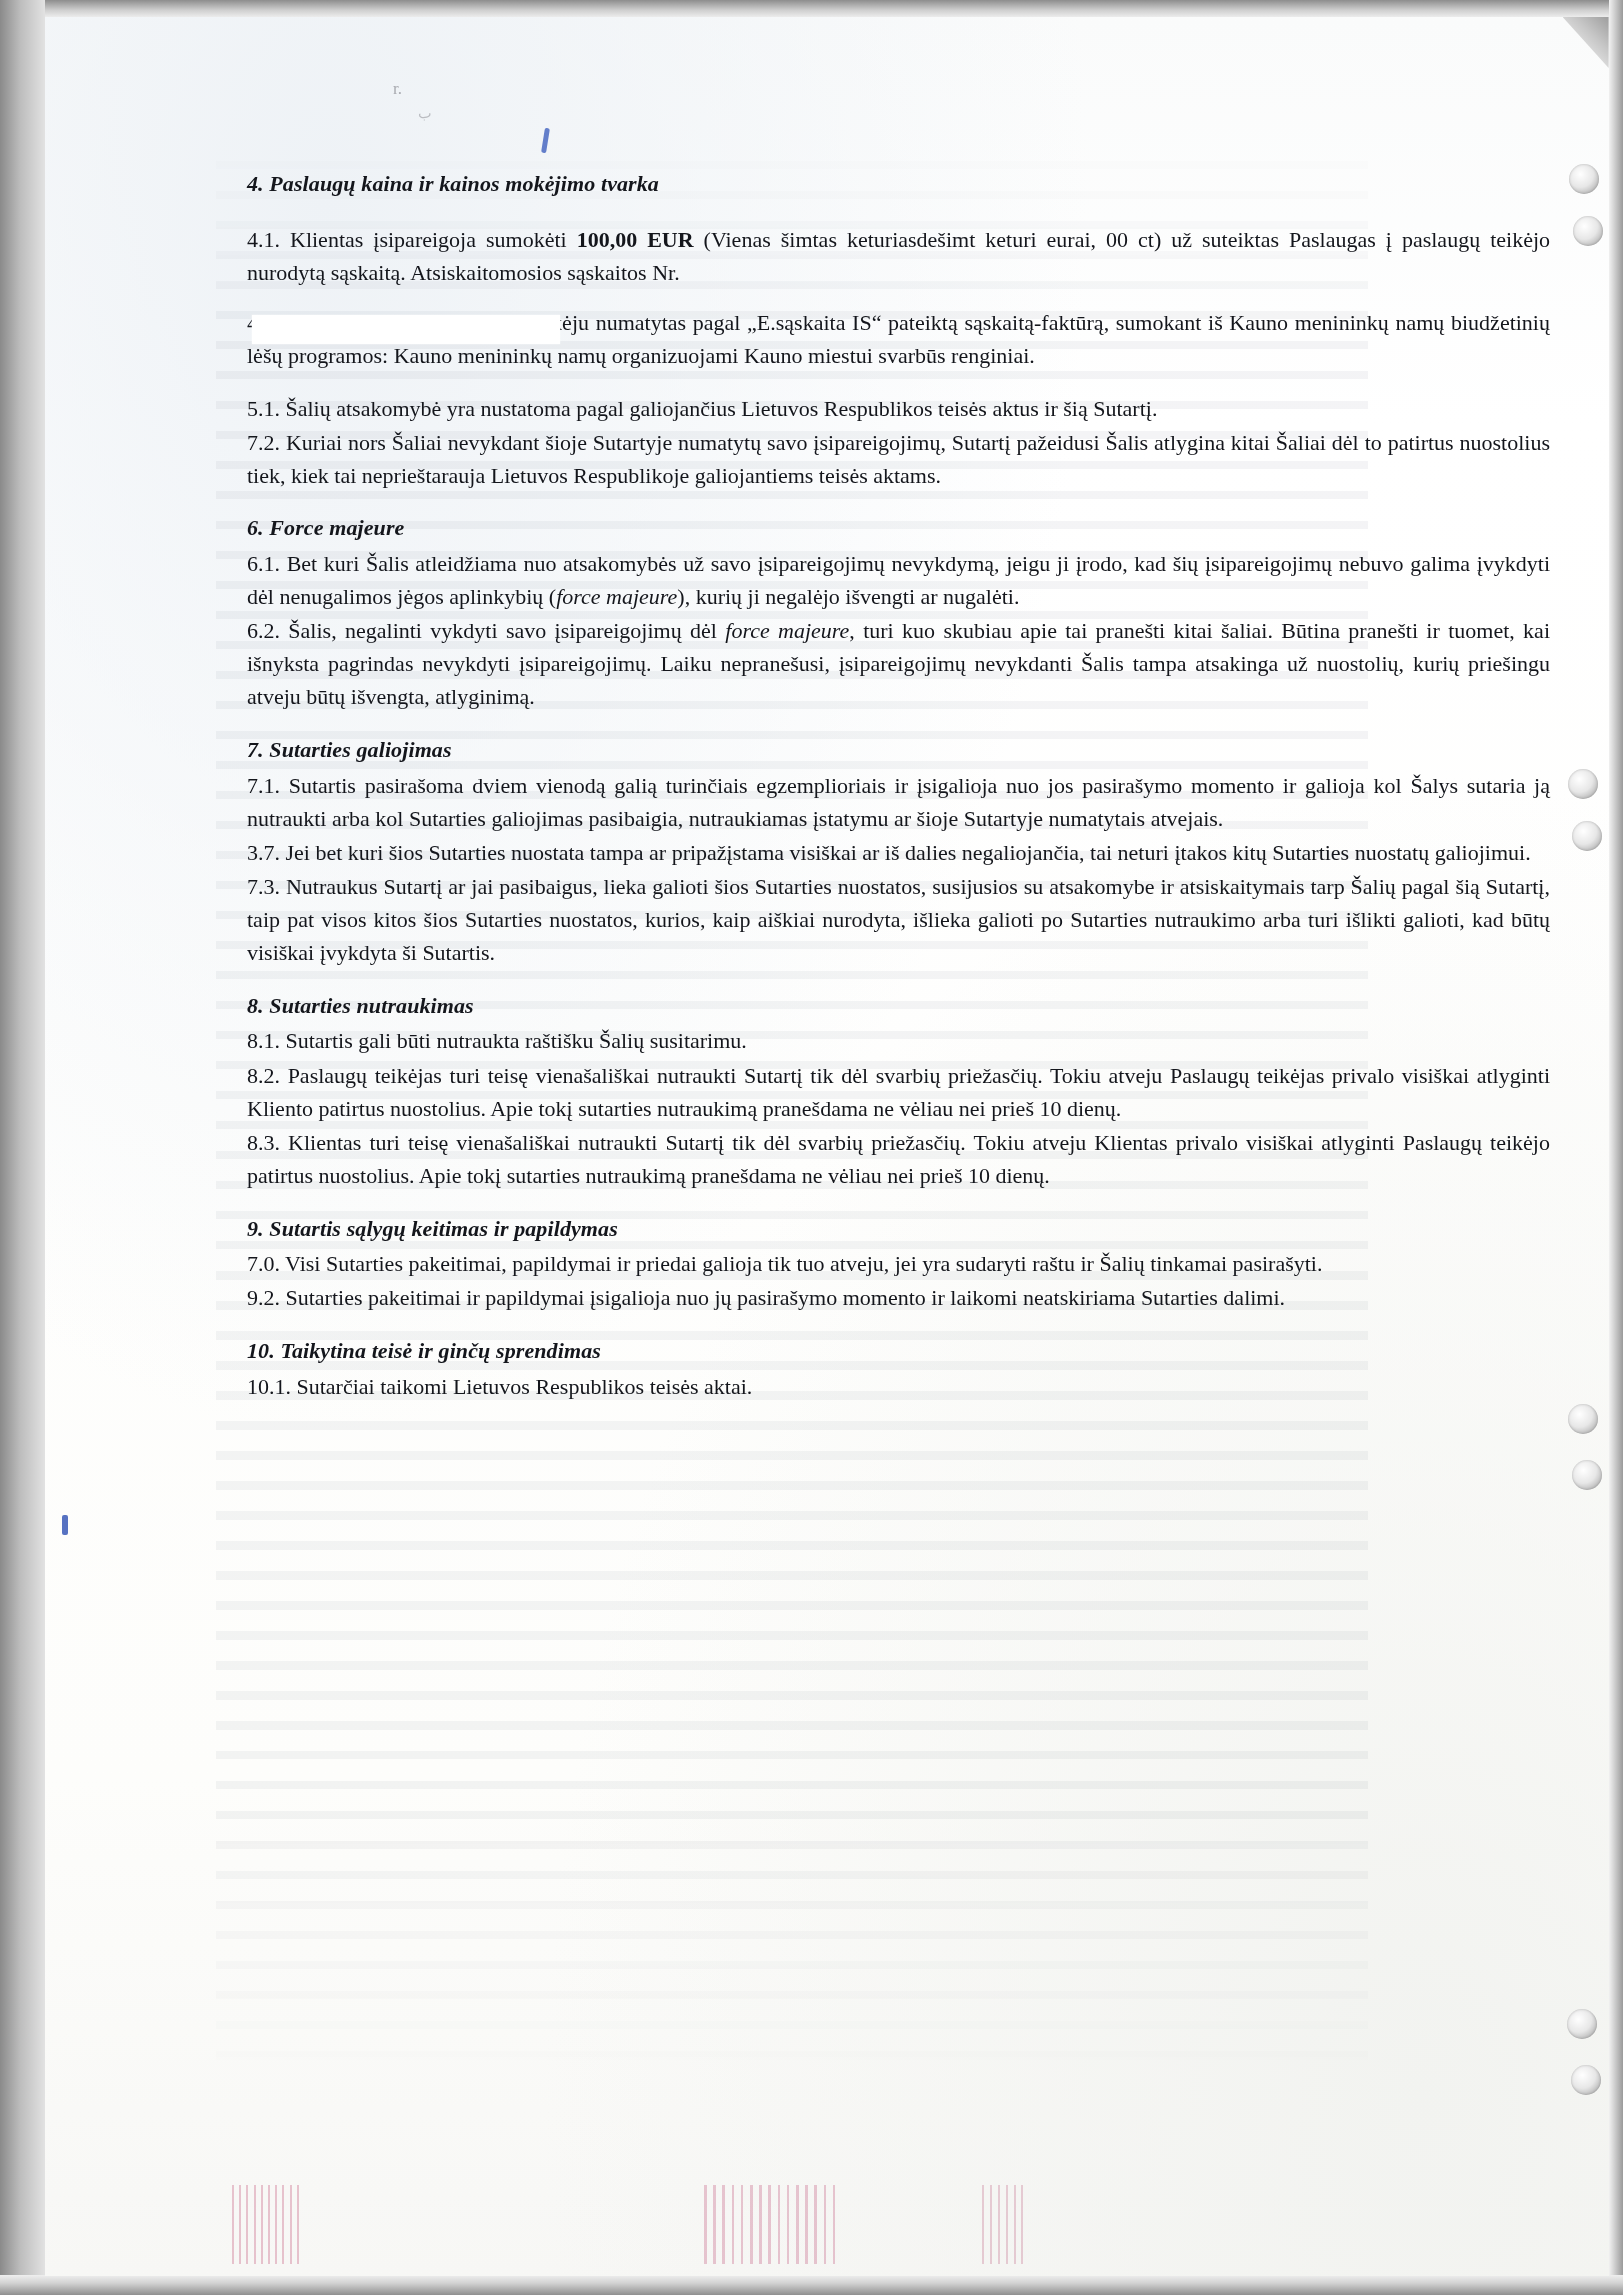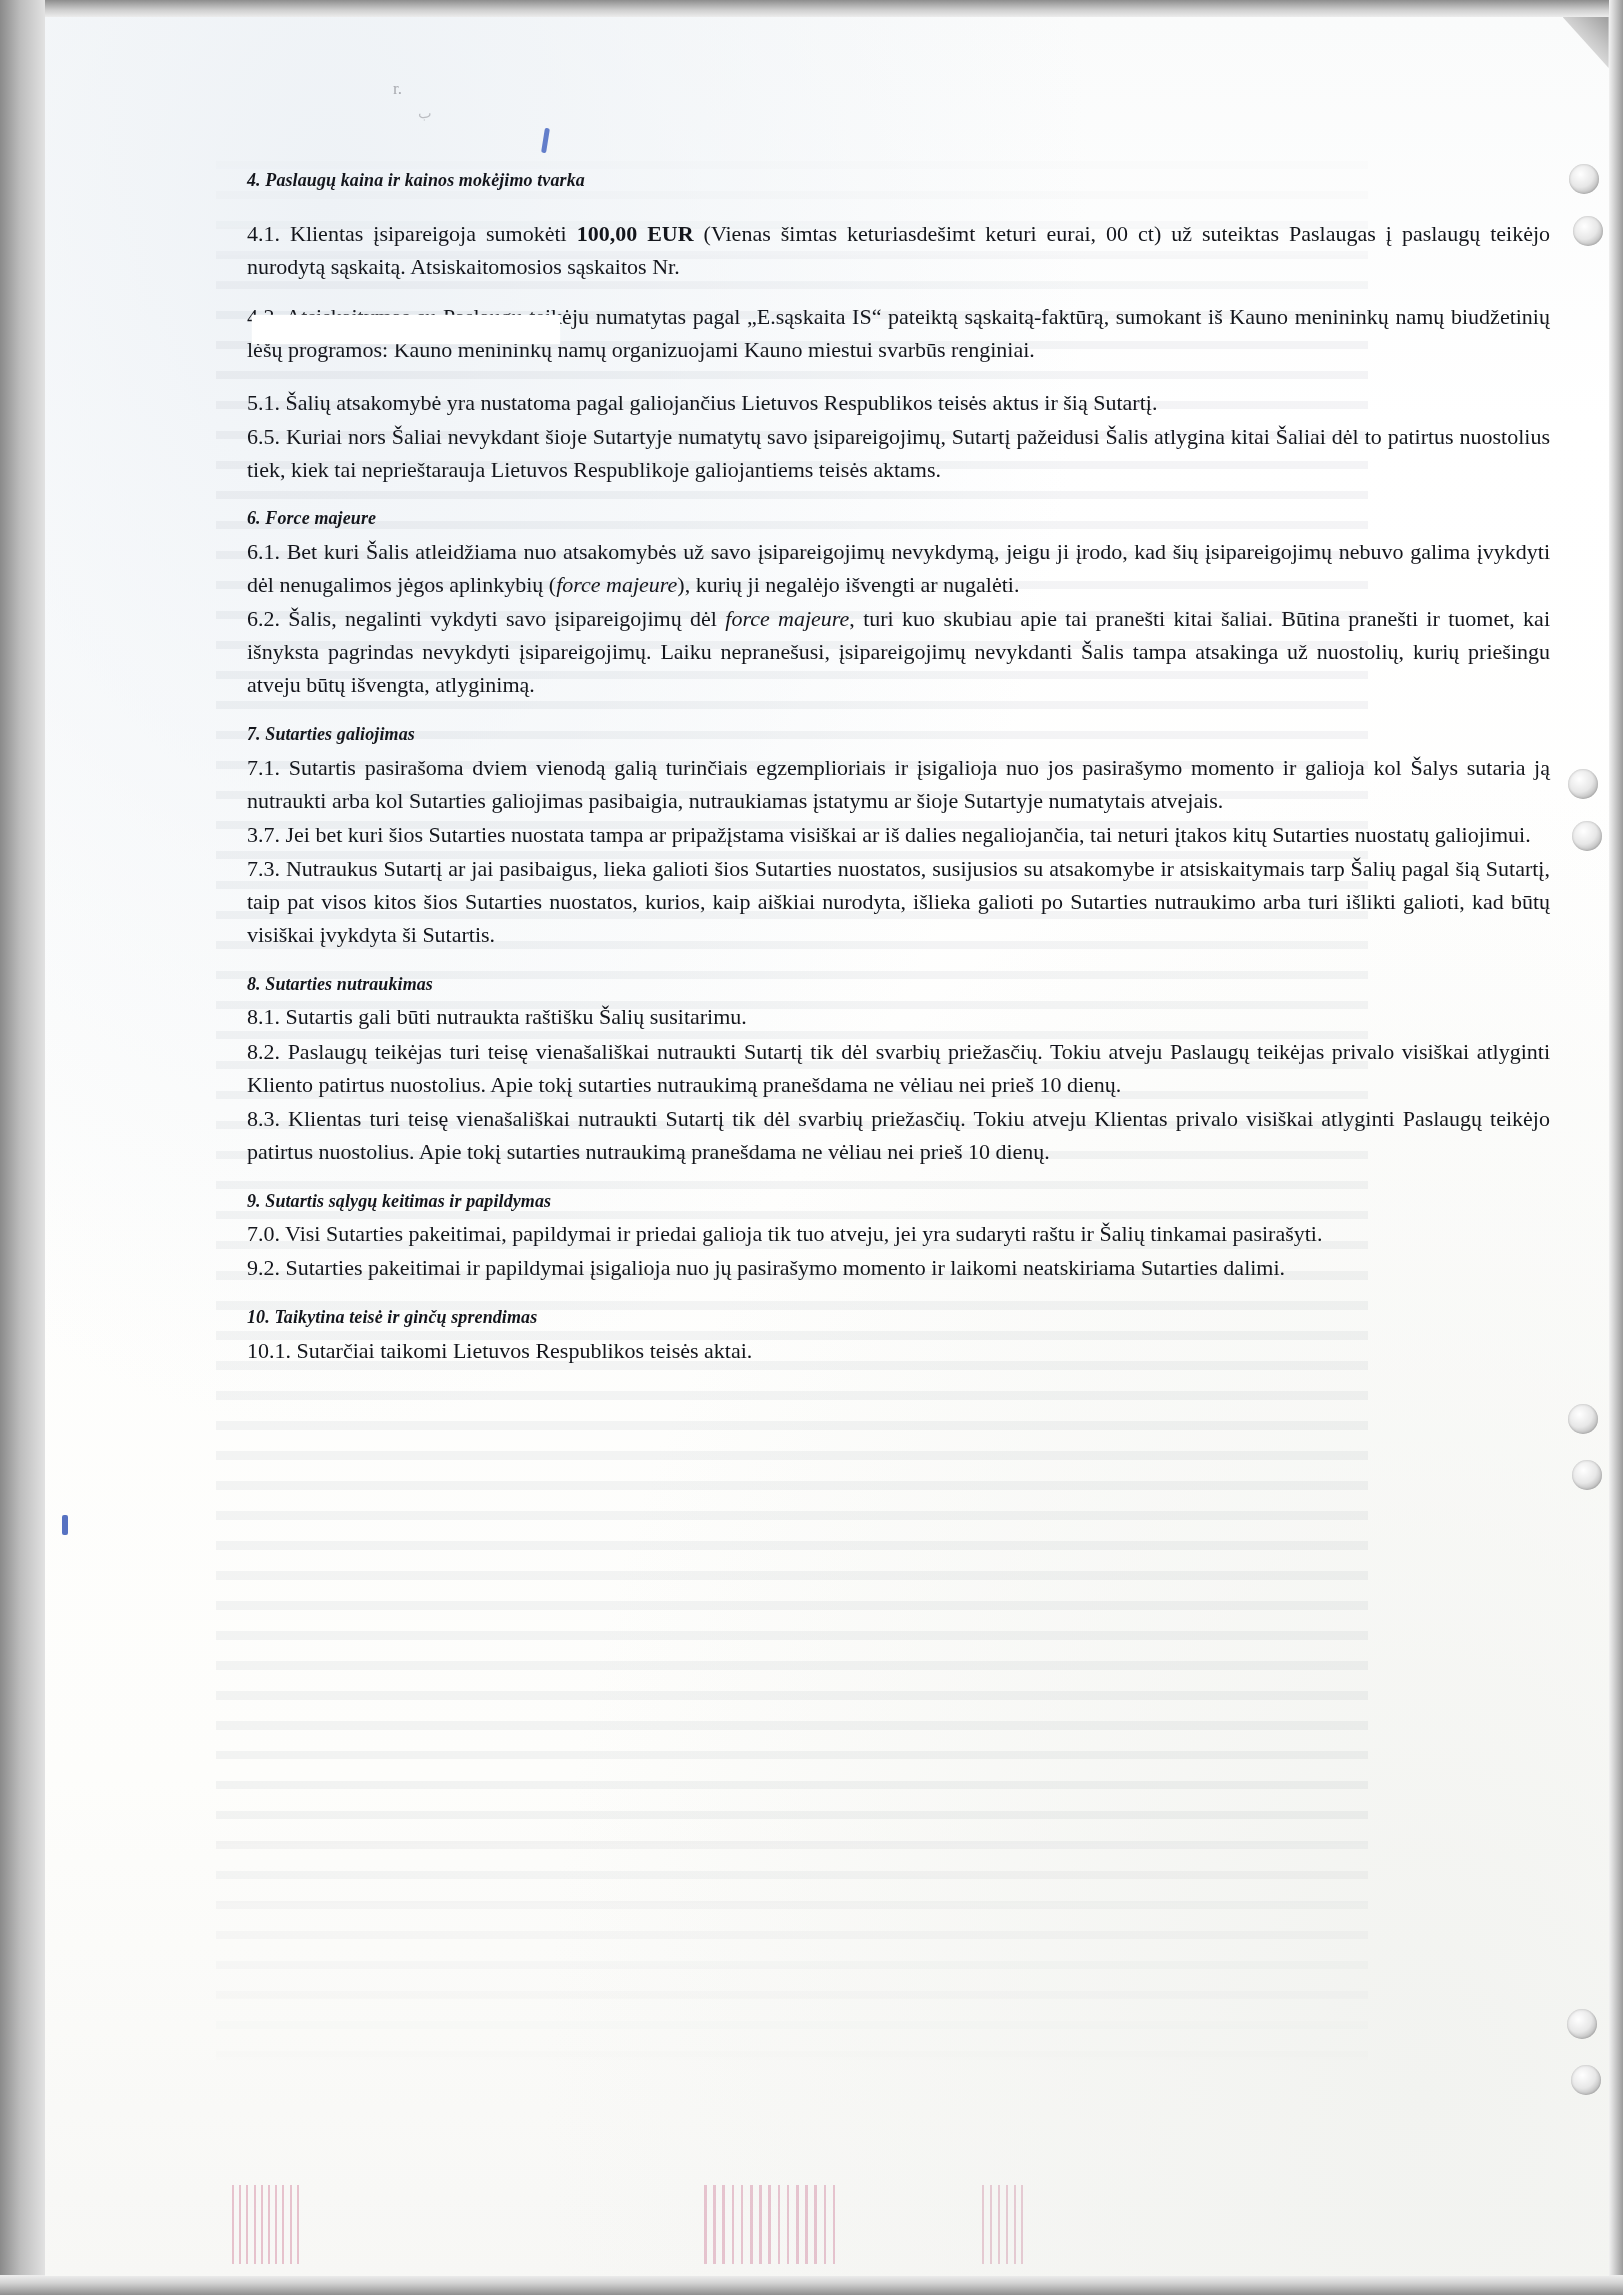--- a/index.html
+++ b/index.html
@@ -157,21 +157,21 @@
     width: 1303px;
     color: #14161c;
     font-size: 22px;
     line-height: 1.50;
     text-align: justify;
     text-justify: inter-word;
   }
   .h {
     font-weight: bold;
     font-style: italic;
-    font-size: 18px;
+    font-size: 22px;
     margin: 0 0 2.6px 0;
     text-align: left;
     letter-spacing: 0.1px;
   }
   .sec {
     margin-bottom: 19.6px;
   }
   .sec.tight { margin-bottom: 17px; }
   p {
     margin: 0 0 1.3px 0;
@@ -219,21 +219,21 @@
     <div class="sec">
       <div class="h">4. Paslaugų kaina ir kainos mokėjimo tvarka</div>
       <p class="sp-top">
         4.1. Klientas įsipareigoja sumokėti <span class="b">100,00 EUR</span> (Vienas šimtas keturiasdešimt keturi eurai, 00 ct) už suteiktas Paslaugas į paslaugų teikėjo nurodytą sąskaitą. Atsiskaitomosios sąskaitos Nr.
       </p>
       <p class="gapL">4.2. Atsiskaitymas su Paslaugų teikėju numatytas pagal „E.sąskaita IS“ pateiktą sąskaitą-faktūrą, sumokant iš Kauno menininkų namų biudžetinių lėšų programos: Kauno menininkų namų organizuojami Kauno miestui svarbūs renginiai.</p>
     </div>
 
     <div class="sec">
       <p>5.1. Šalių atsakomybė yra nustatoma pagal galiojančius Lietuvos Respublikos teisės aktus ir šią Sutartį.</p>
-      <p>6.5. Kuriai nors Šaliai nevykdant šioje Sutartyje numatytų savo įsipareigojimų, Sutartį pažeidusi Šalis atlygina kitai Šaliai dėl to patirtus nuostolius tiek, kiek tai neprieštarauja Lietuvos Respublikoje galiojantiems teisės aktams.</p>
+      <p>7.2. Kuriai nors Šaliai nevykdant šioje Sutartyje numatytų savo įsipareigojimų, Sutartį pažeidusi Šalis atlygina kitai Šaliai dėl to patirtus nuostolius tiek, kiek tai neprieštarauja Lietuvos Respublikoje galiojantiems teisės aktams.</p>
     </div>
 
     <div class="sec">
       <div class="h">6. Force majeure</div>
       <p>
         6.1. Bet kuri Šalis atleidžiama nuo atsakomybės už savo įsipareigojimų nevykdymą, jeigu ji įrodo, kad šių įsipareigojimų nebuvo galima įvykdyti dėl nenugalimos jėgos aplinkybių (<span class="it">force majeure</span>), kurių ji negalėjo išvengti ar nugalėti.
       </p>
       <p>
         6.2. Šalis, negalinti vykdyti savo įsipareigojimų dėl <span class="it">force majeure</span>, turi kuo skubiau apie tai pranešti kitai šaliai. Būtina pranešti ir tuomet, kai išnyksta pagrindas nevykdyti įsipareigojimų. Laiku nepranešusi, įsipareigojimų nevykdanti Šalis tampa atsakinga už nuostolių, kurių priešingu atveju būtų išvengta, atlyginimą.
       </p>

